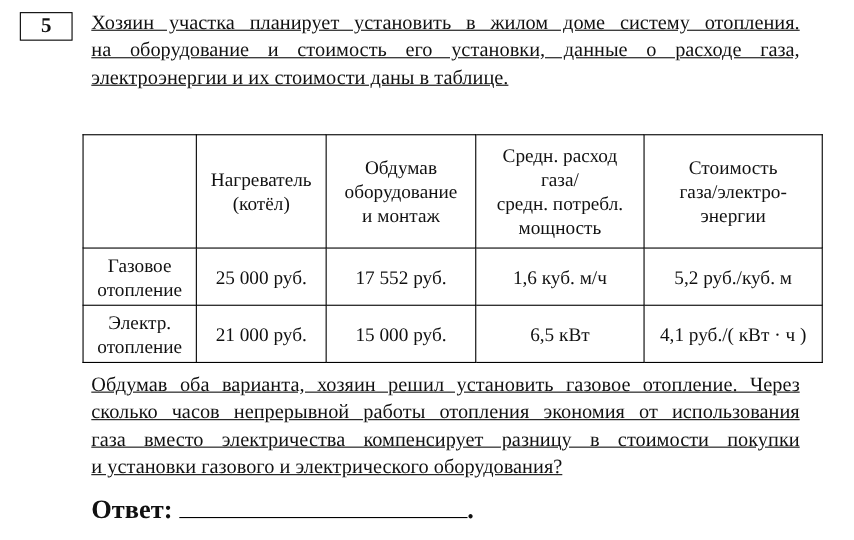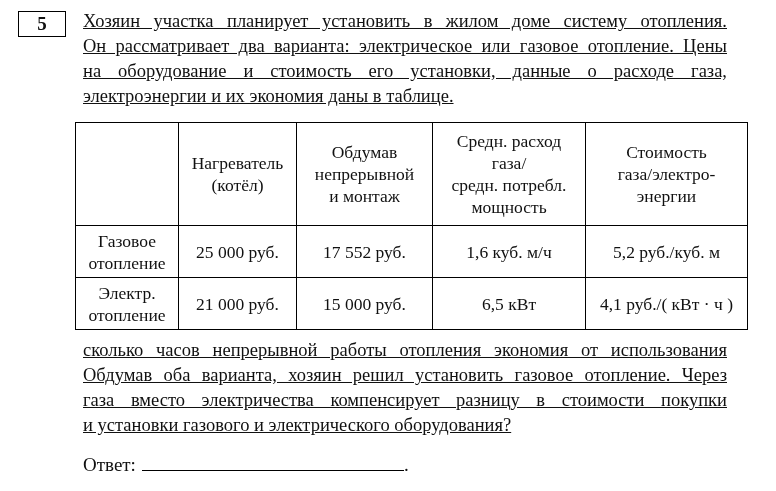--- a/index.html
+++ b/index.html
@@ -13,46 +13,45 @@
   .para .ln { display:block; text-align:justify; text-align-last:justify; height:25px; white-space:nowrap; }
   .para .ln.last { text-align-last:left; }
   .p1 { top:9px; }
   .p2 { top:338px; }
   table.data { position:absolute; left:75px; top:122px; border-collapse:collapse;
                font-size:17.5px; line-height:22px; }
   table.data td { border:1.3px solid #000; padding:0; text-align:center; vertical-align:middle; }
   .hdr td { height:102px; }
   .r1 td, .r2 td { height:51px; }
   td.rowhead { text-align:left; padding-left:5px; }
-  .answer { position:absolute; left:83px; top:452px; font-size:19px; line-height:25px; white-space:nowrap; }
+  .answer { position:absolute; left:83px; top:452px; font-size:24px; line-height:25px; white-space:nowrap;font-weight:bold; }
   .answer .line { display:inline-block; width:262px; border-bottom:1px solid #000; height:16px; vertical-align:baseline; margin-left:6px; }
 </style>
 </head>
 <body>
 
 <div class="num-box">5</div>
 
 <div class="para p1">
   <span class="ln">Хозяин участка планирует установить в жилом доме систему отопления.</span>
-  <span class="ln">Он рассматривает два варианта: электрическое или газовое отопление. Цены</span>
   <span class="ln">на оборудование и стоимость его установки, данные о расходе газа,</span>
-  <span class="ln last">электроэнергии и их экономия даны в таблице.</span>
+  <span class="ln last">электроэнергии и их стоимости даны в таблице.</span>
 </div>
 
 <table class="data">
   <tbody>
       <tr class="hdr">
     <td style="width:102px"></td>
     <td style="width:117px">
       <div>Нагреватель</div>
       <div>(котёл)</div>
     </td>
     <td style="width:135px">
       <div>Обдумав</div>
-      <div>непрерывной</div>
+      <div>оборудование</div>
       <div>и монтаж</div>
     </td>
     <td style="width:152px">
       <div>Средн. расход</div>
       <div>газа/</div>
       <div>средн. потребл.</div>
       <div>мощность</div>
     </td>
     <td style="width:161px">
       <div>Стоимость</div>
@@ -77,21 +76,21 @@
     </td>
     <td>21 000 руб.</td>
     <td>15 000 руб.</td>
     <td>6,5 кВт</td>
     <td>4,1 руб./( кВт · ч )</td>
   </tr>
 </tbody>
   </table>
 
 <div class="para p2">
+  <span class="ln">Обдумав оба варианта, хозяин решил установить газовое отопление. Через</span>
   <span class="ln">сколько часов непрерывной работы отопления экономия от использования</span>
-  <span class="ln">Обдумав оба варианта, хозяин решил установить газовое отопление. Через</span>
   <span class="ln">газа вместо электричества компенсирует разницу в стоимости покупки</span>
   <span class="ln last">и установки газового и электрического оборудования?</span>
 </div>
 
 <div class="answer">
   <span>Ответ:</span><span class="line"></span><span>.</span>
 </div>
 
 </body></html>

